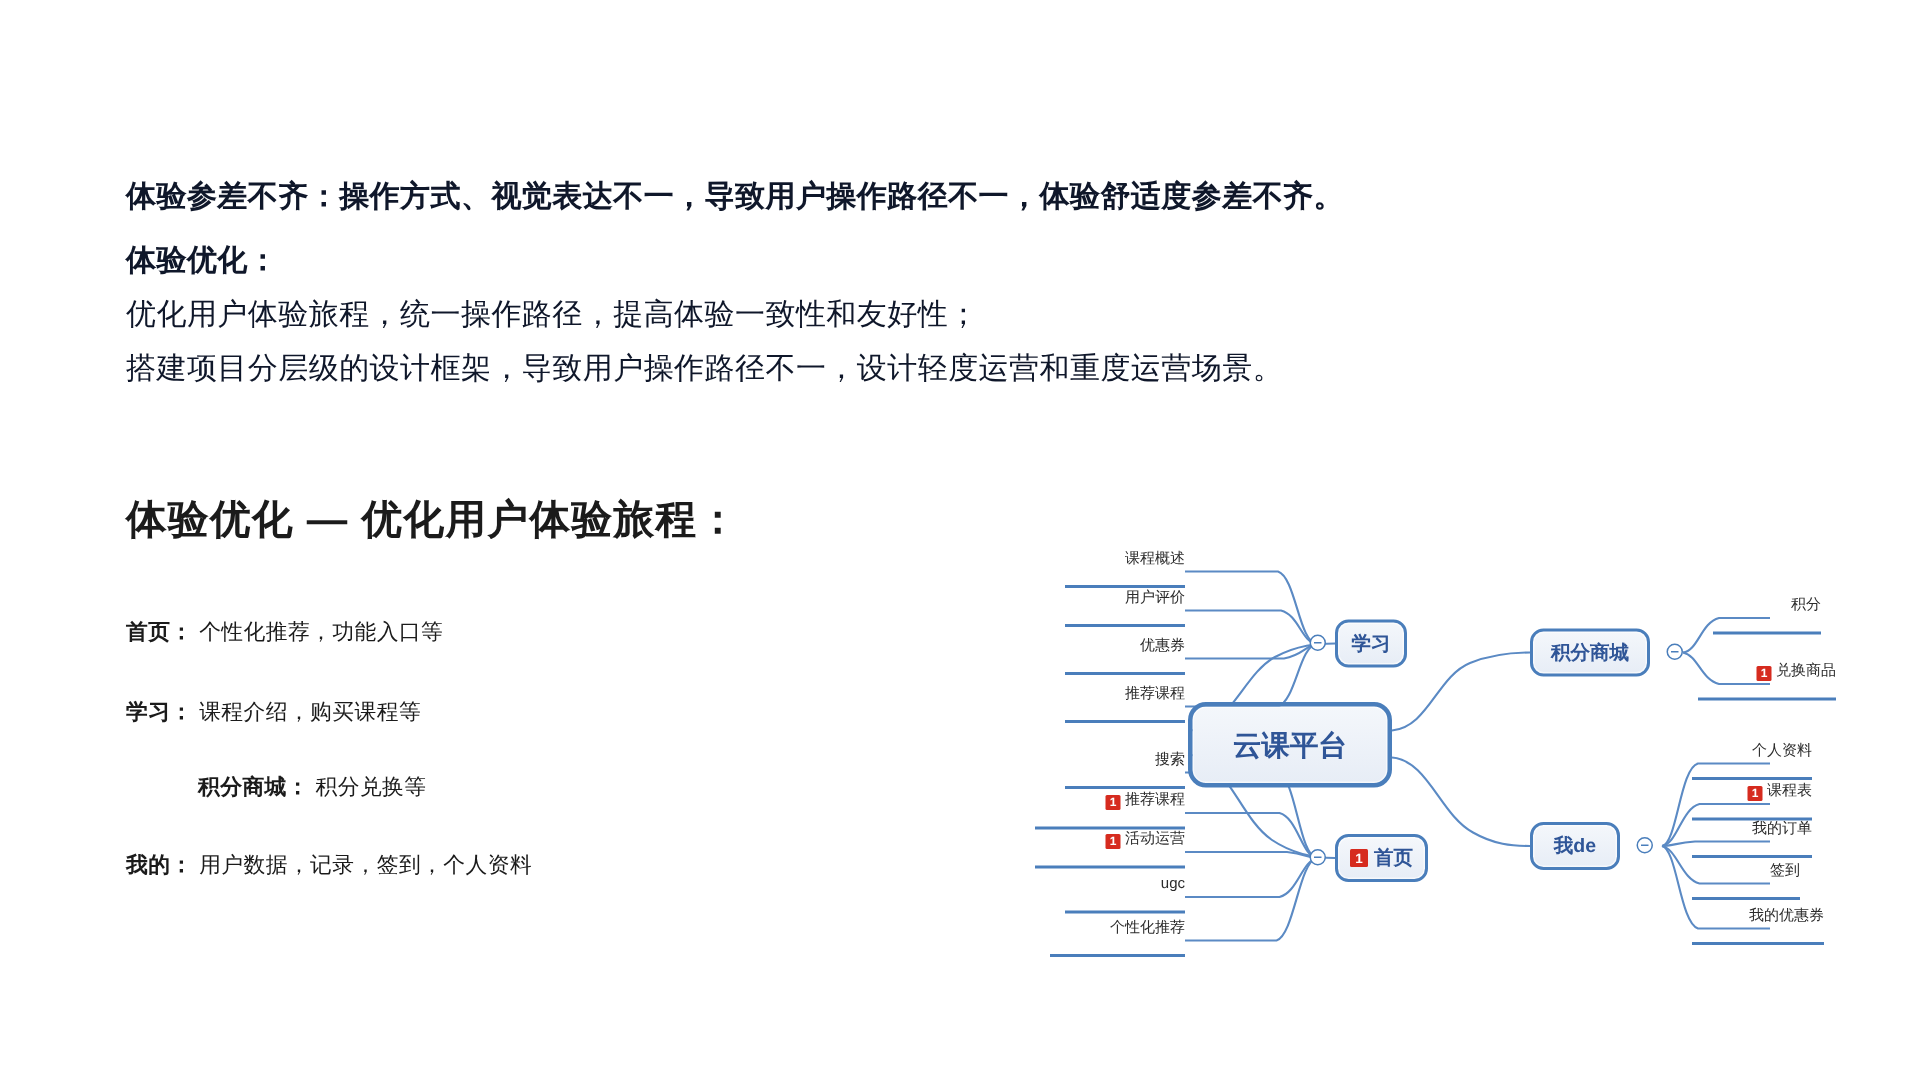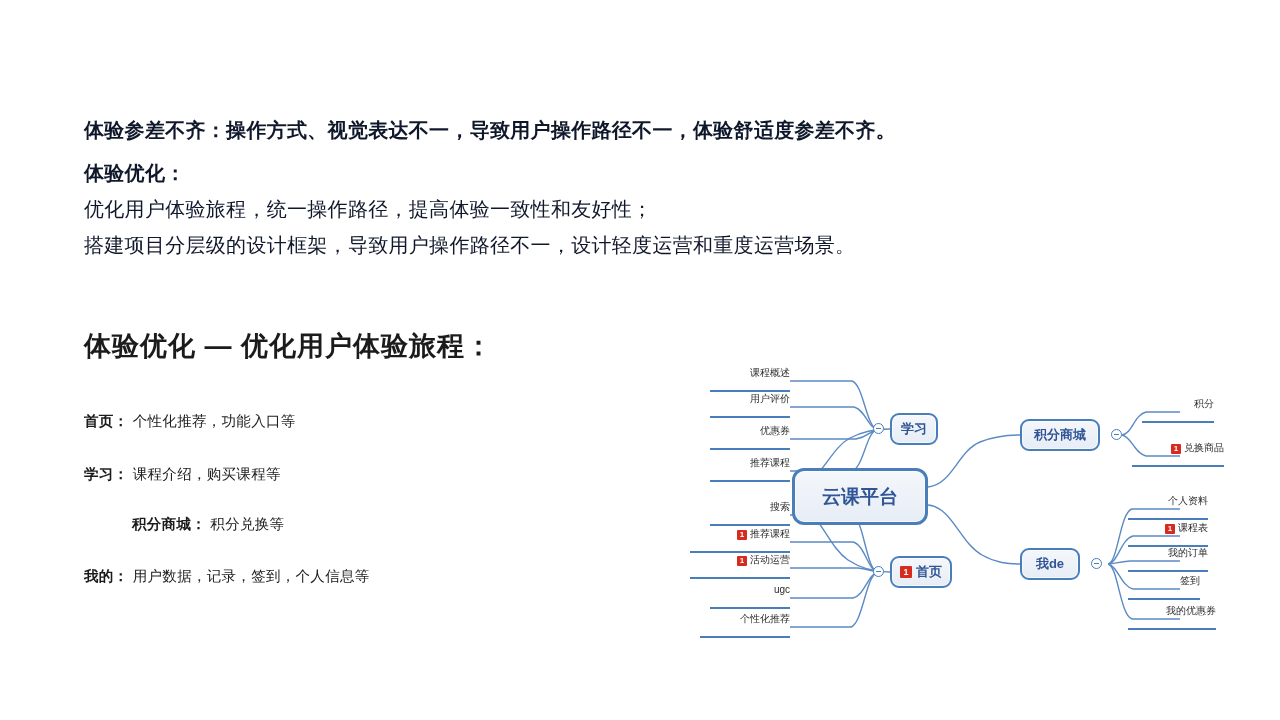--- a/index.html
+++ b/index.html
@@ -131,21 +131,21 @@
   <div class="bullet" style="left:84px; top:412px;">
     <span class="k">首页：</span>
     <span>个性化推荐，功能入口等</span>
   </div>
   <div class="bullet" style="left:84px; top:515px;margin-left:48px;">
     <span class="k">积分商城：</span>
     <span>积分兑换等</span>
   </div>
   <div class="bullet" style="left:84px; top:567px;">
     <span class="k">我的：</span>
-    <span>用户数据，记录，签到，个人信息等</span>
+    <span>用户数据，记录，签到，个人资料</span>
   </div>
 
   <div id="mindmap">
 
     <svg id="mm-svg" width="620" height="285" viewBox="0 0 620 285">
       <g fill="none" stroke="#5b8ac4" stroke-width="1.4">
 
         <path d="M232,132 C260,132 268,95 290,83 C305,75 318,74 330,74"></path>
 
         <path d="M232,148 C258,150 266,190 288,205 C303,215 318,217 330,217"></path>

